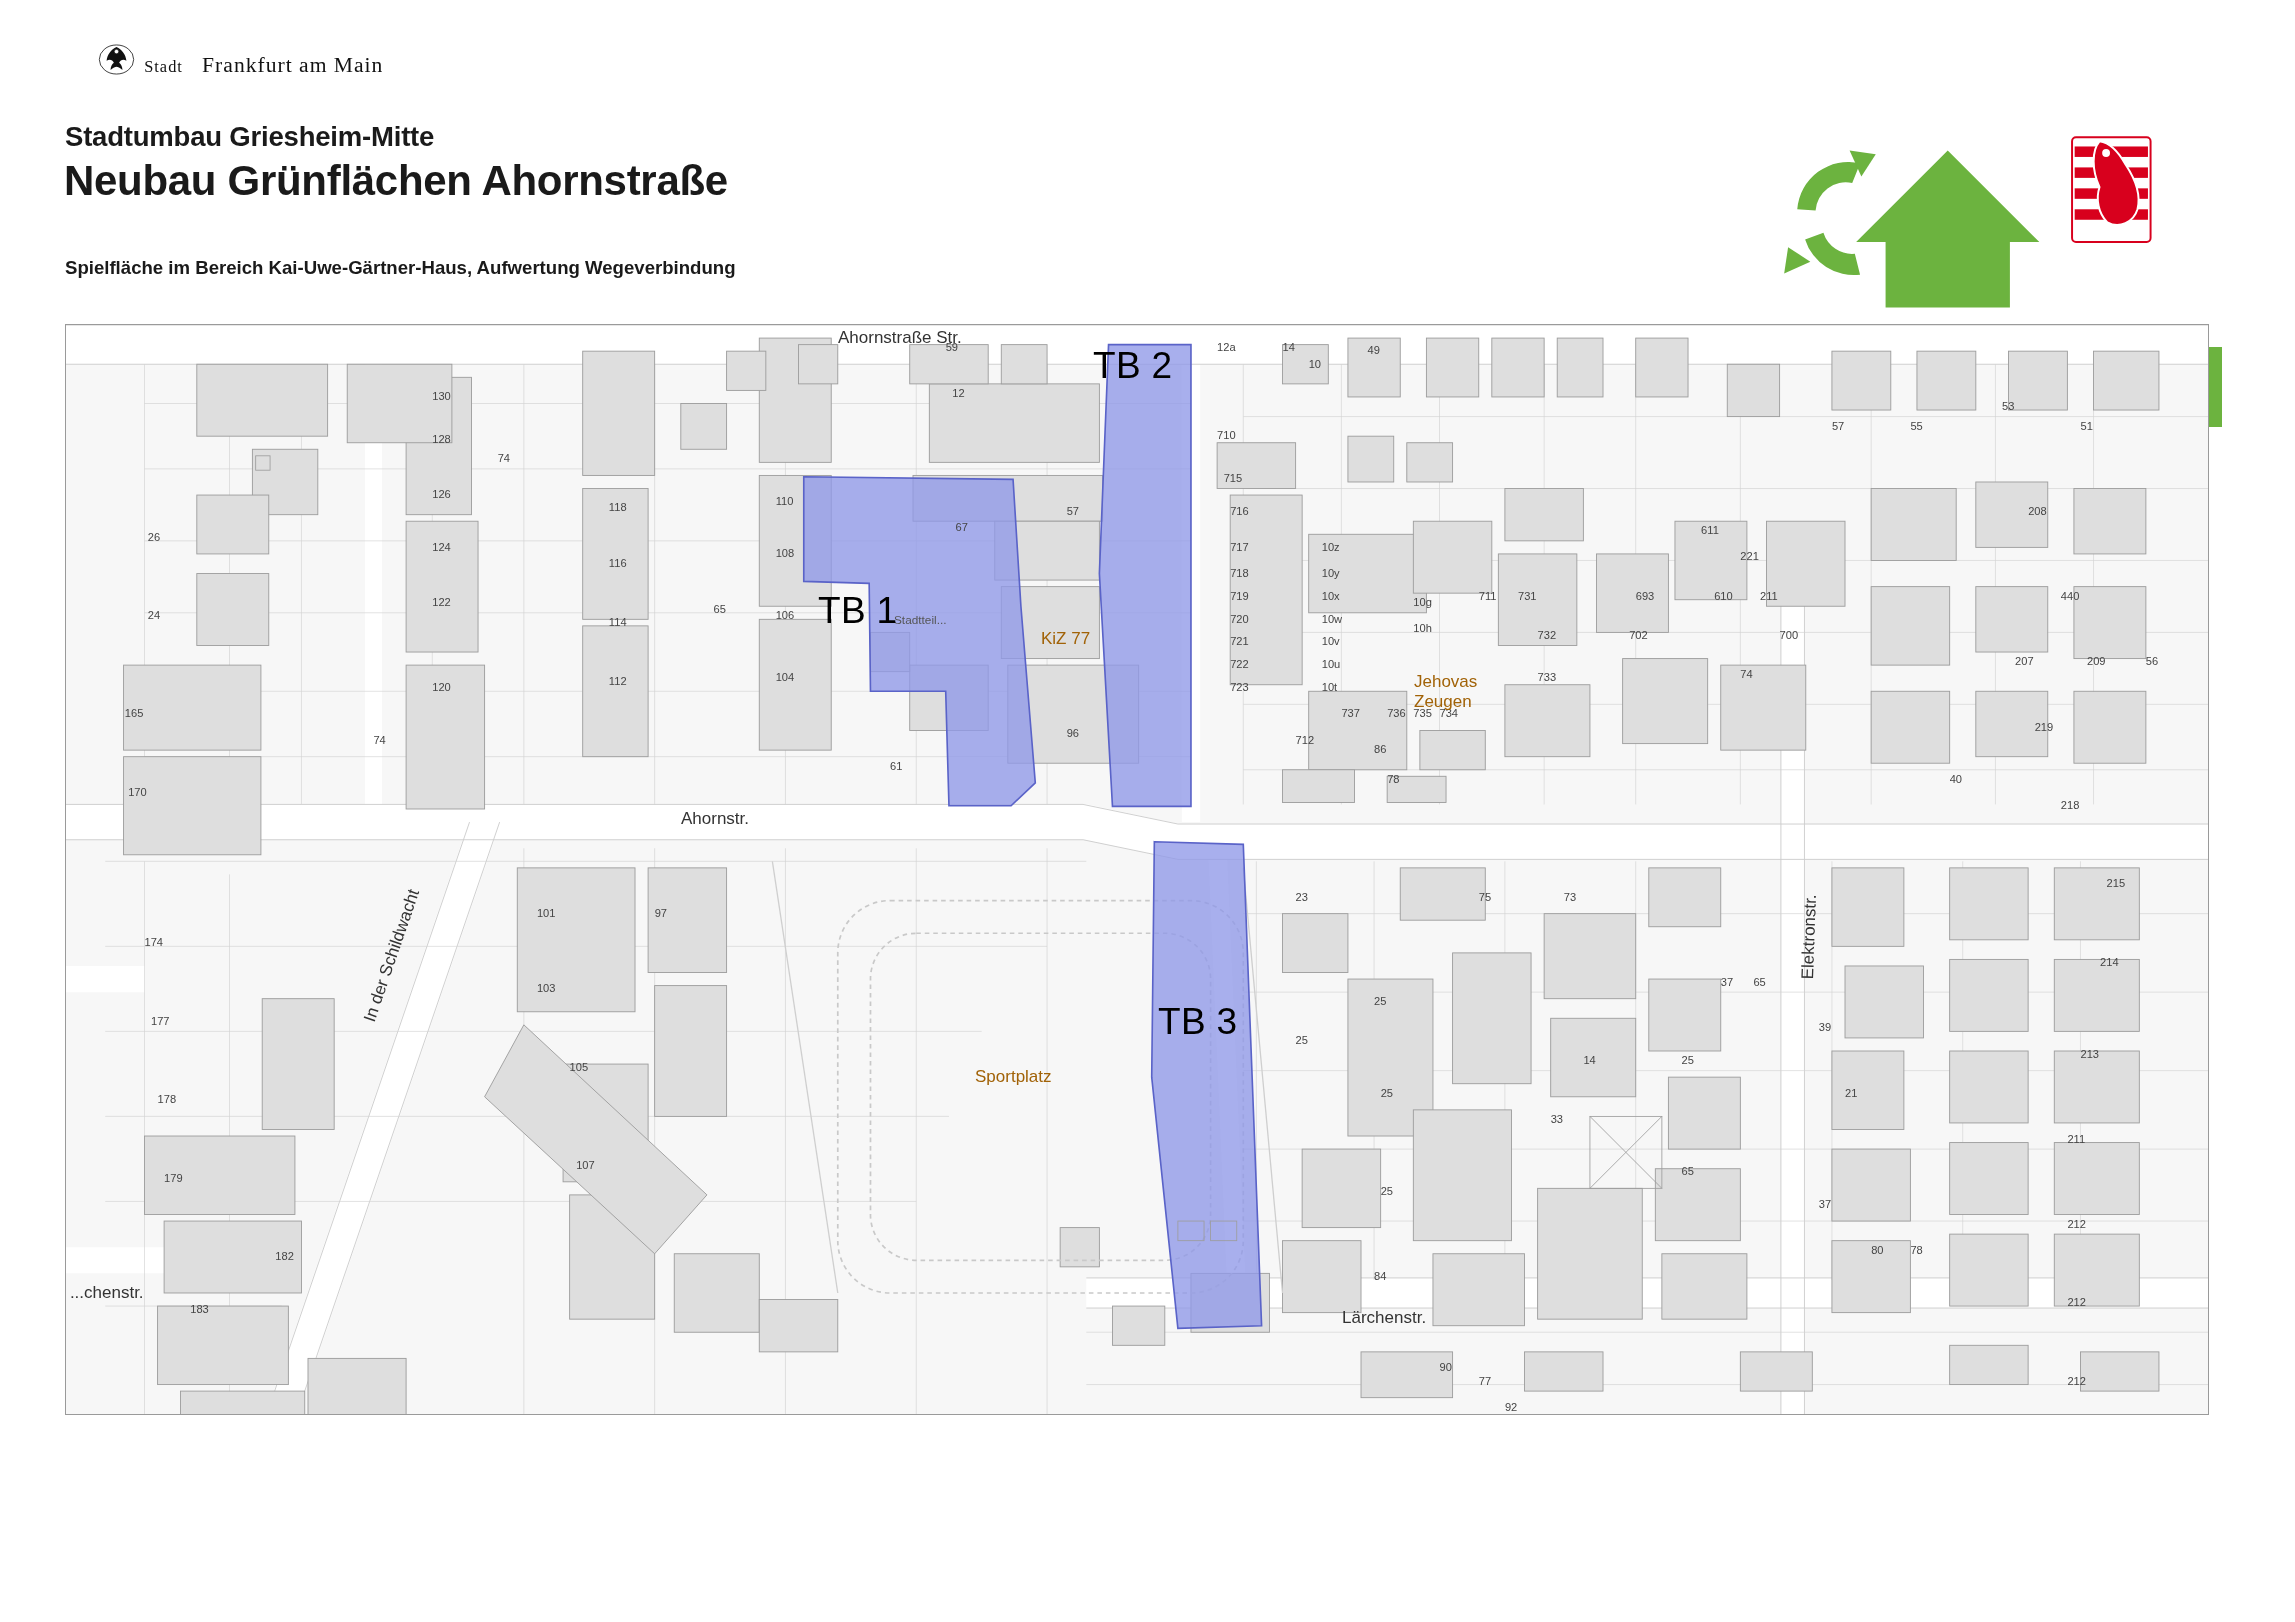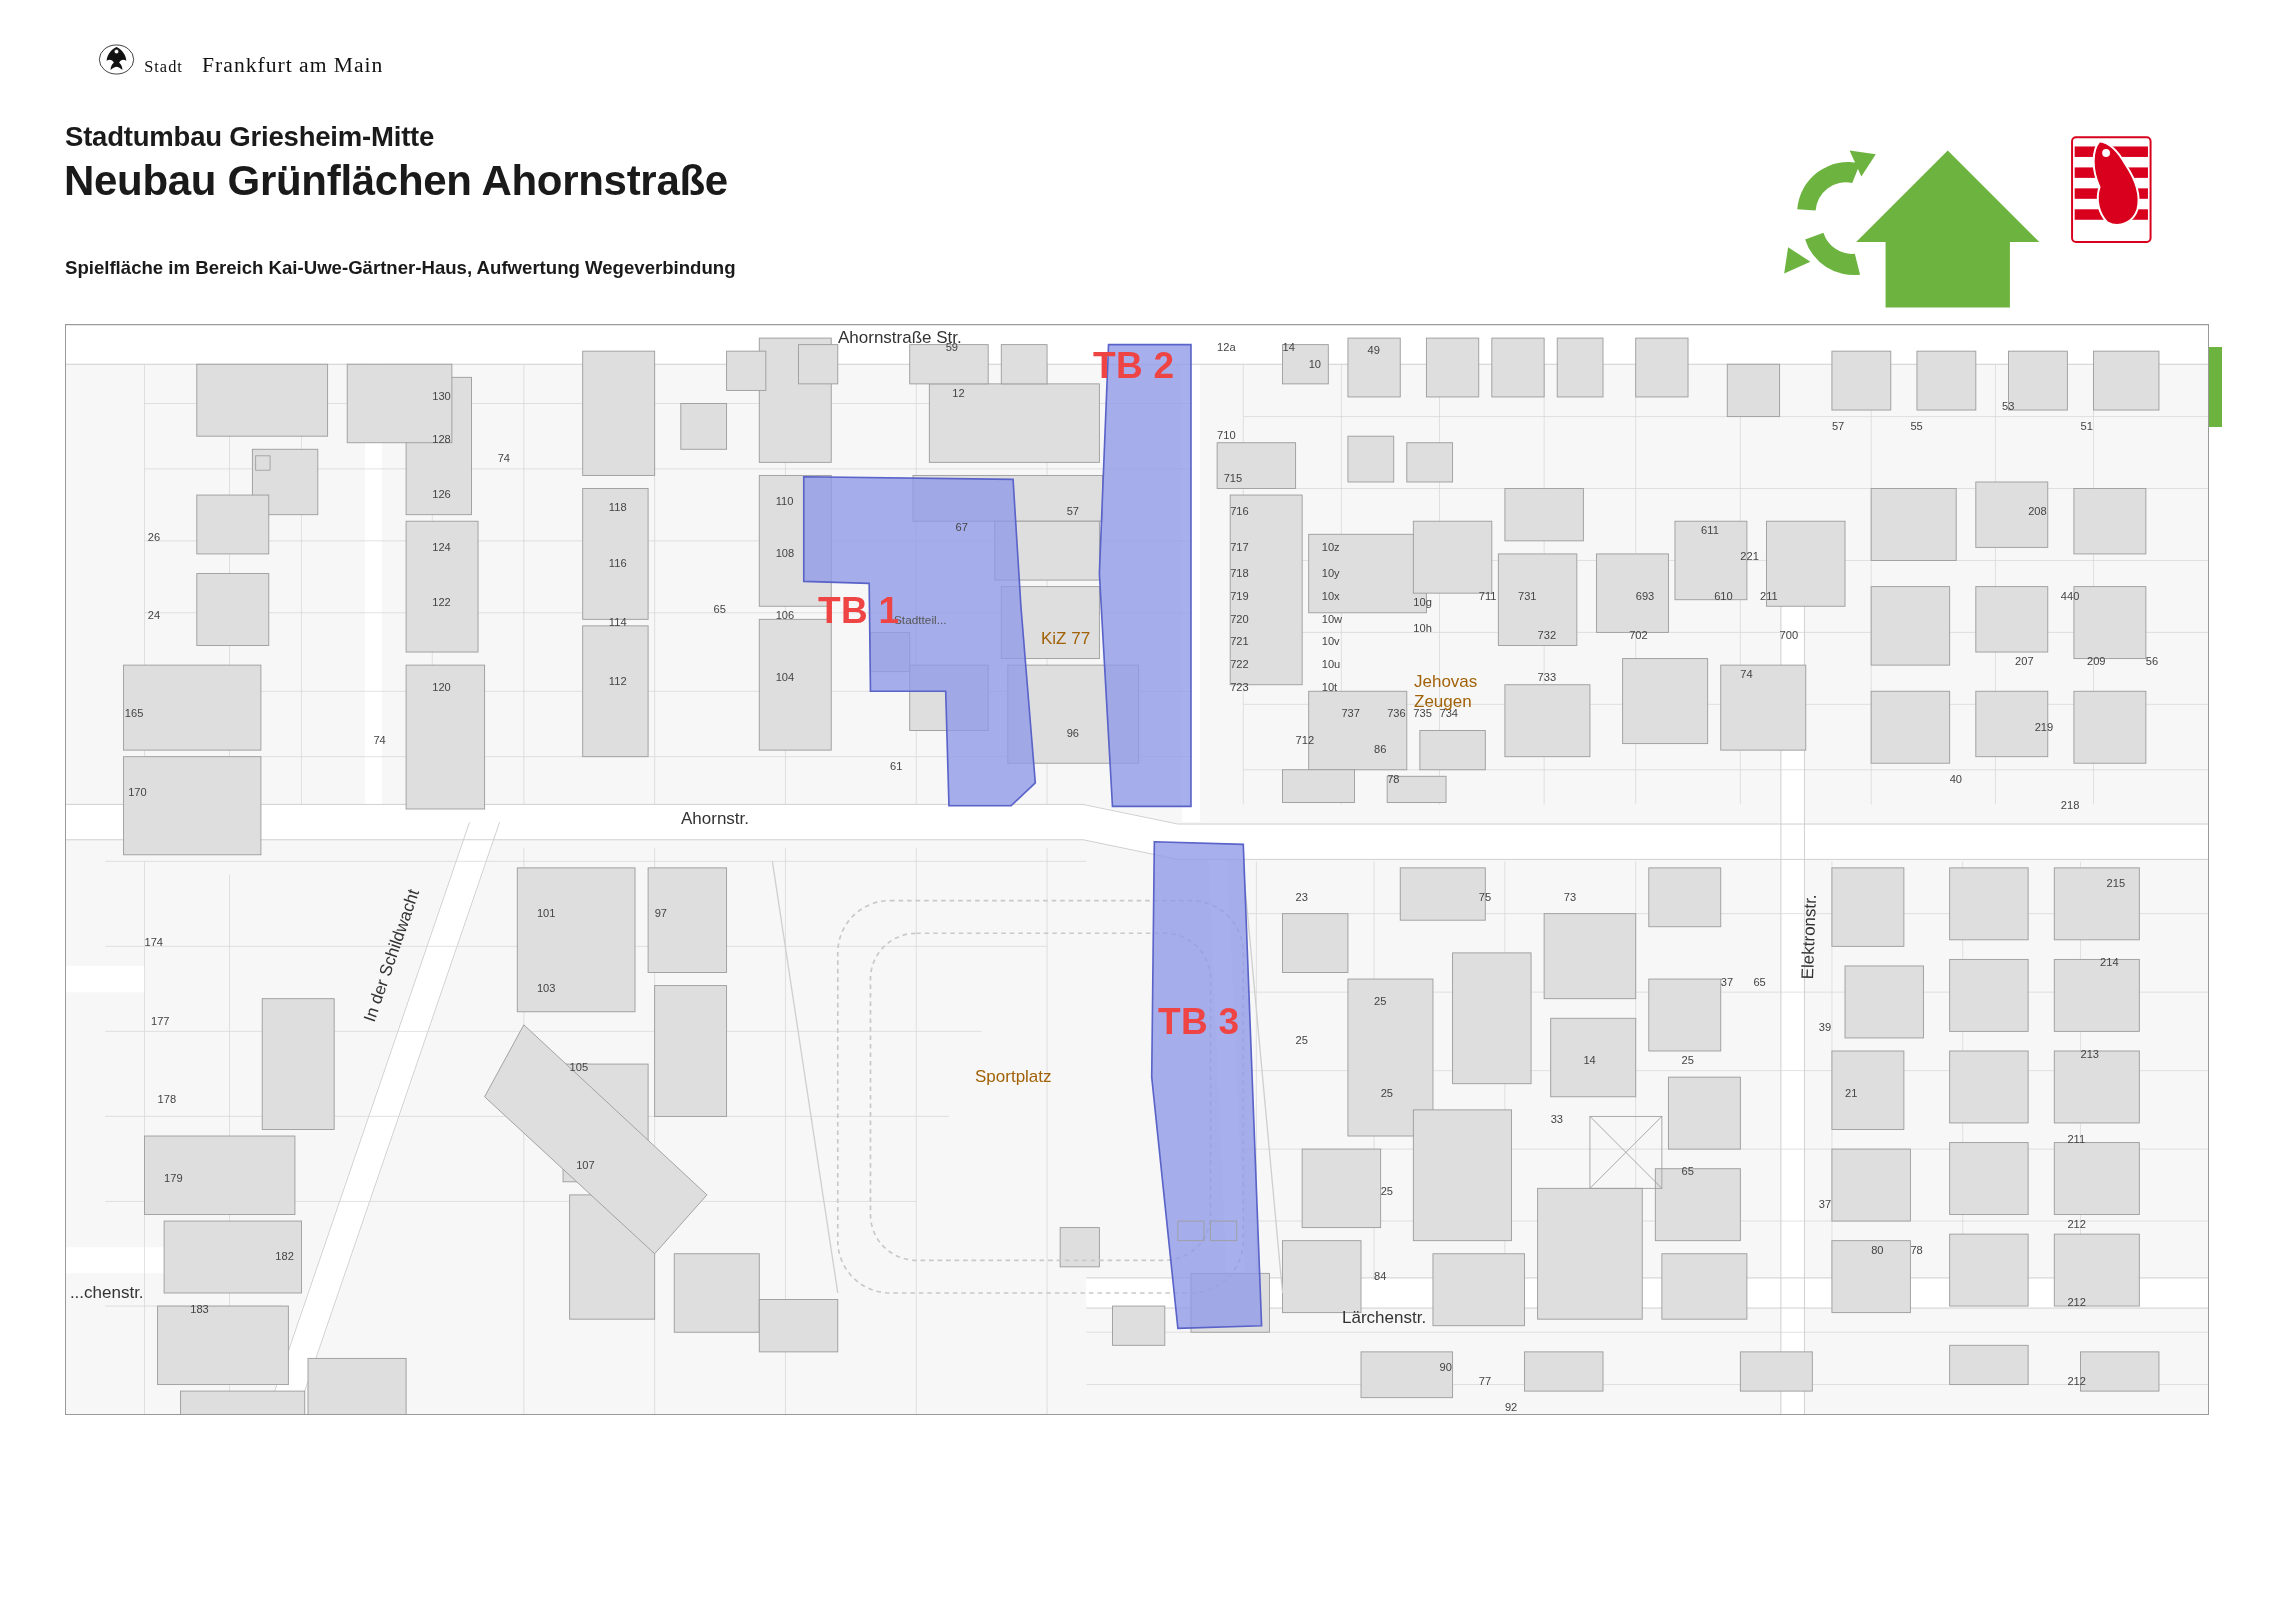--- a/index.html
+++ b/index.html
@@ -18,21 +18,21 @@
   #subtitle{position:absolute;left:65px;top:255px;font-size:18.6px;font-weight:bold;line-height:1.38;}
 
   
   #hessen-logo{position:absolute;right:79px;top:111px;width:458px;height:255px;}
   .wl-green-block{position:absolute;left:13px;top:236px;width:451px;height:41px;background:#6cb33f;}
   .wl-green-block2{position:absolute;left:13px;top:275px;width:451px;height:41px;background:#6cb33f;}
 
   
   #map{position:absolute;left:65px;top:324px;width:2142px;height:1089px;background:#f7f7f7;border:0.7px solid #9a9a9a;overflow:hidden;}
   #map svg{position:absolute;left:0;top:0;}
-  .tb-label{position:absolute;font-size:37px;font-weight:bold;color:#ef4444;letter-spacing:0.3px;}
+  .tb-label{position:absolute;font-size:37px;font-weight:normal;color:#000000;letter-spacing:0.3px;}
   .map-street{position:absolute;font-size:17px;color:#333;}
   .map-poi{position:absolute;font-size:17px;color:#a16207;}
 
   
   #footer{position:absolute;left:0;top:1439px;width:2295px;height:183px;}
 </style>
 </head>
 <body>
 
 <div id="header">

